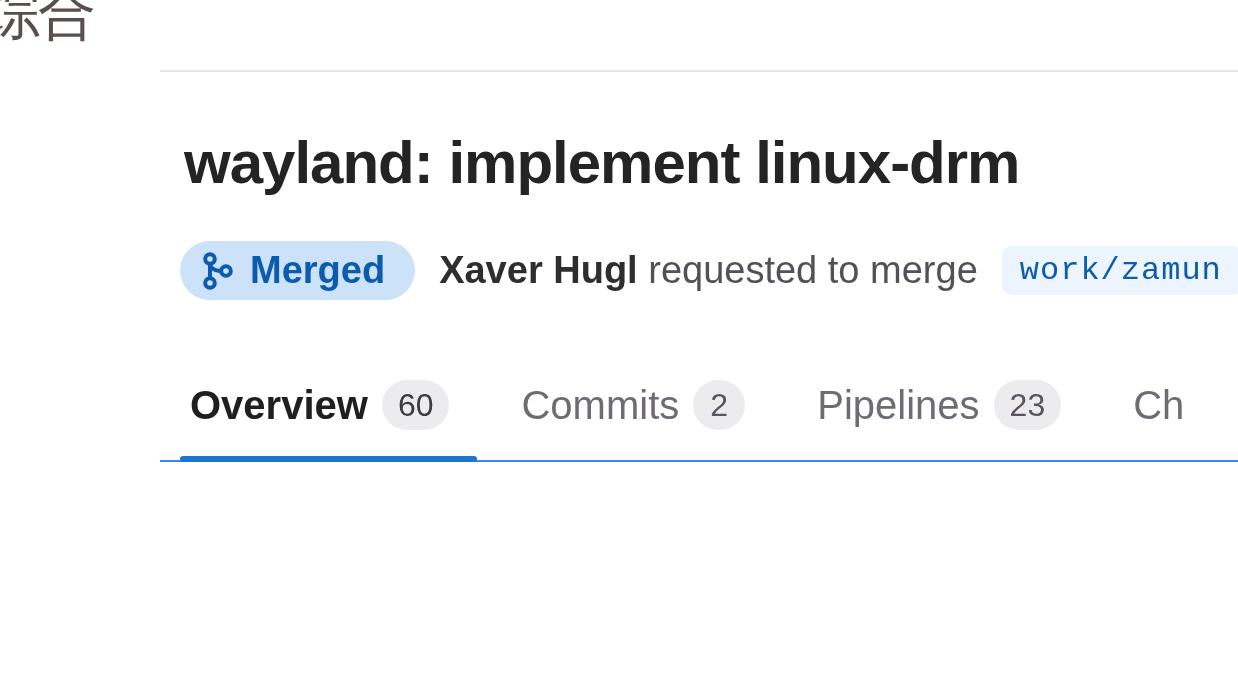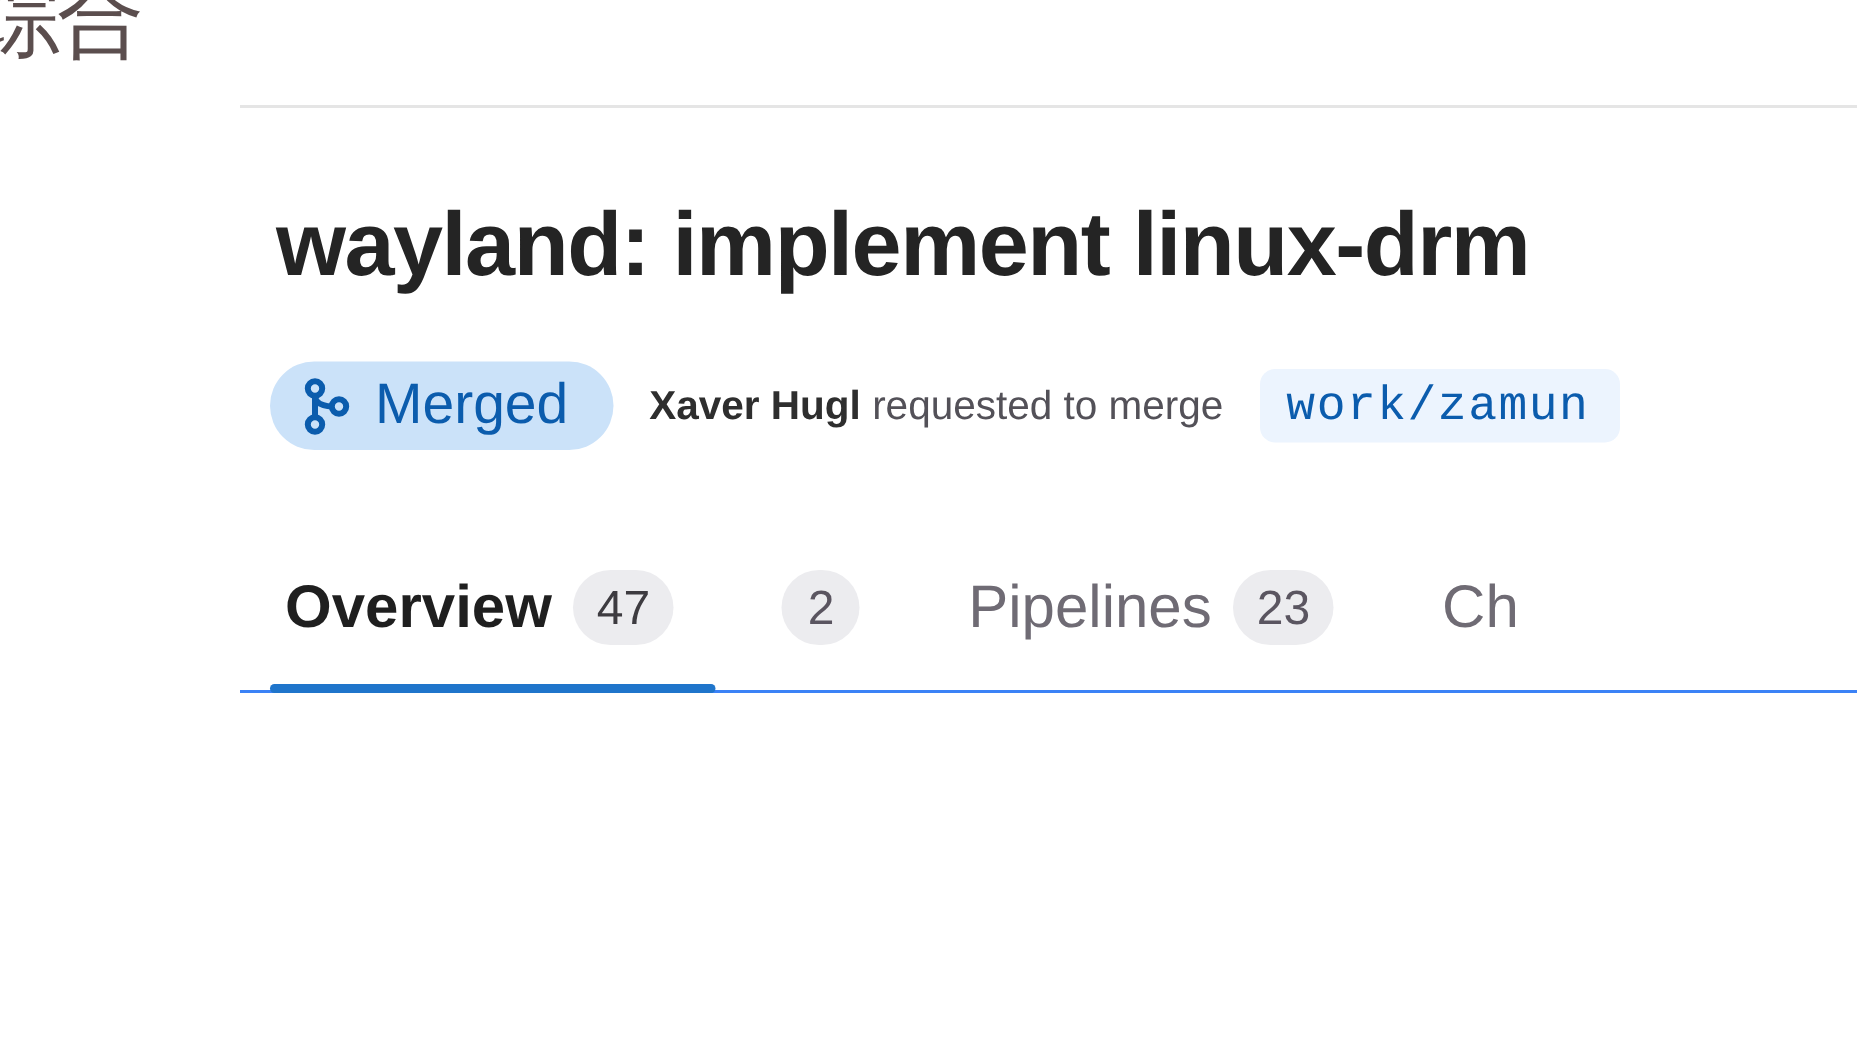--- a/index.html
+++ b/index.html
@@ -47,25 +47,25 @@
   }
   .status-badge {
     display: inline-flex;
     align-items: center;
     gap: 16px;
     background: #cbe2f9;
     color: #0b5cad;
     border-radius: 32px;
     padding: 8px 30px 8px 22px;
     font-size: 38px;
-    font-weight: 400;
+    font-weight: 700;
   }
   .status-badge svg { display: block; }
   .meta-text {
-    font-size: 27px;
+    font-size: 38px;
     color: #535158;
   }
   .meta-text .author {
     font-weight: 700;
     color: #2e2e2e;
   }
   .branch-pill {
     display: inline-flex;
     align-items: center;
     background: #ecf4fe;
@@ -151,23 +151,24 @@
       <span class="author">Xaver Hugl</span>
       <span>requested to merge</span>
     </span>
 
     <span class="branch-pill">work/zamun</span>
   </div>
 
   <div class="tabs">
     <div class="tab active">
       <span>Overview</span>
-      <span class="count-pill">47</span>
+      <span class="count-pill">60</span>
     </div>
     <div class="tab">
+      <span>Commits</span>
       <span class="count-pill">2</span>
     </div>
     <div class="tab">
       <span>Pipelines</span>
       <span class="count-pill">23</span>
     </div>
     <div class="tab">
       <span>Ch</span>
     </div>
   </div>

